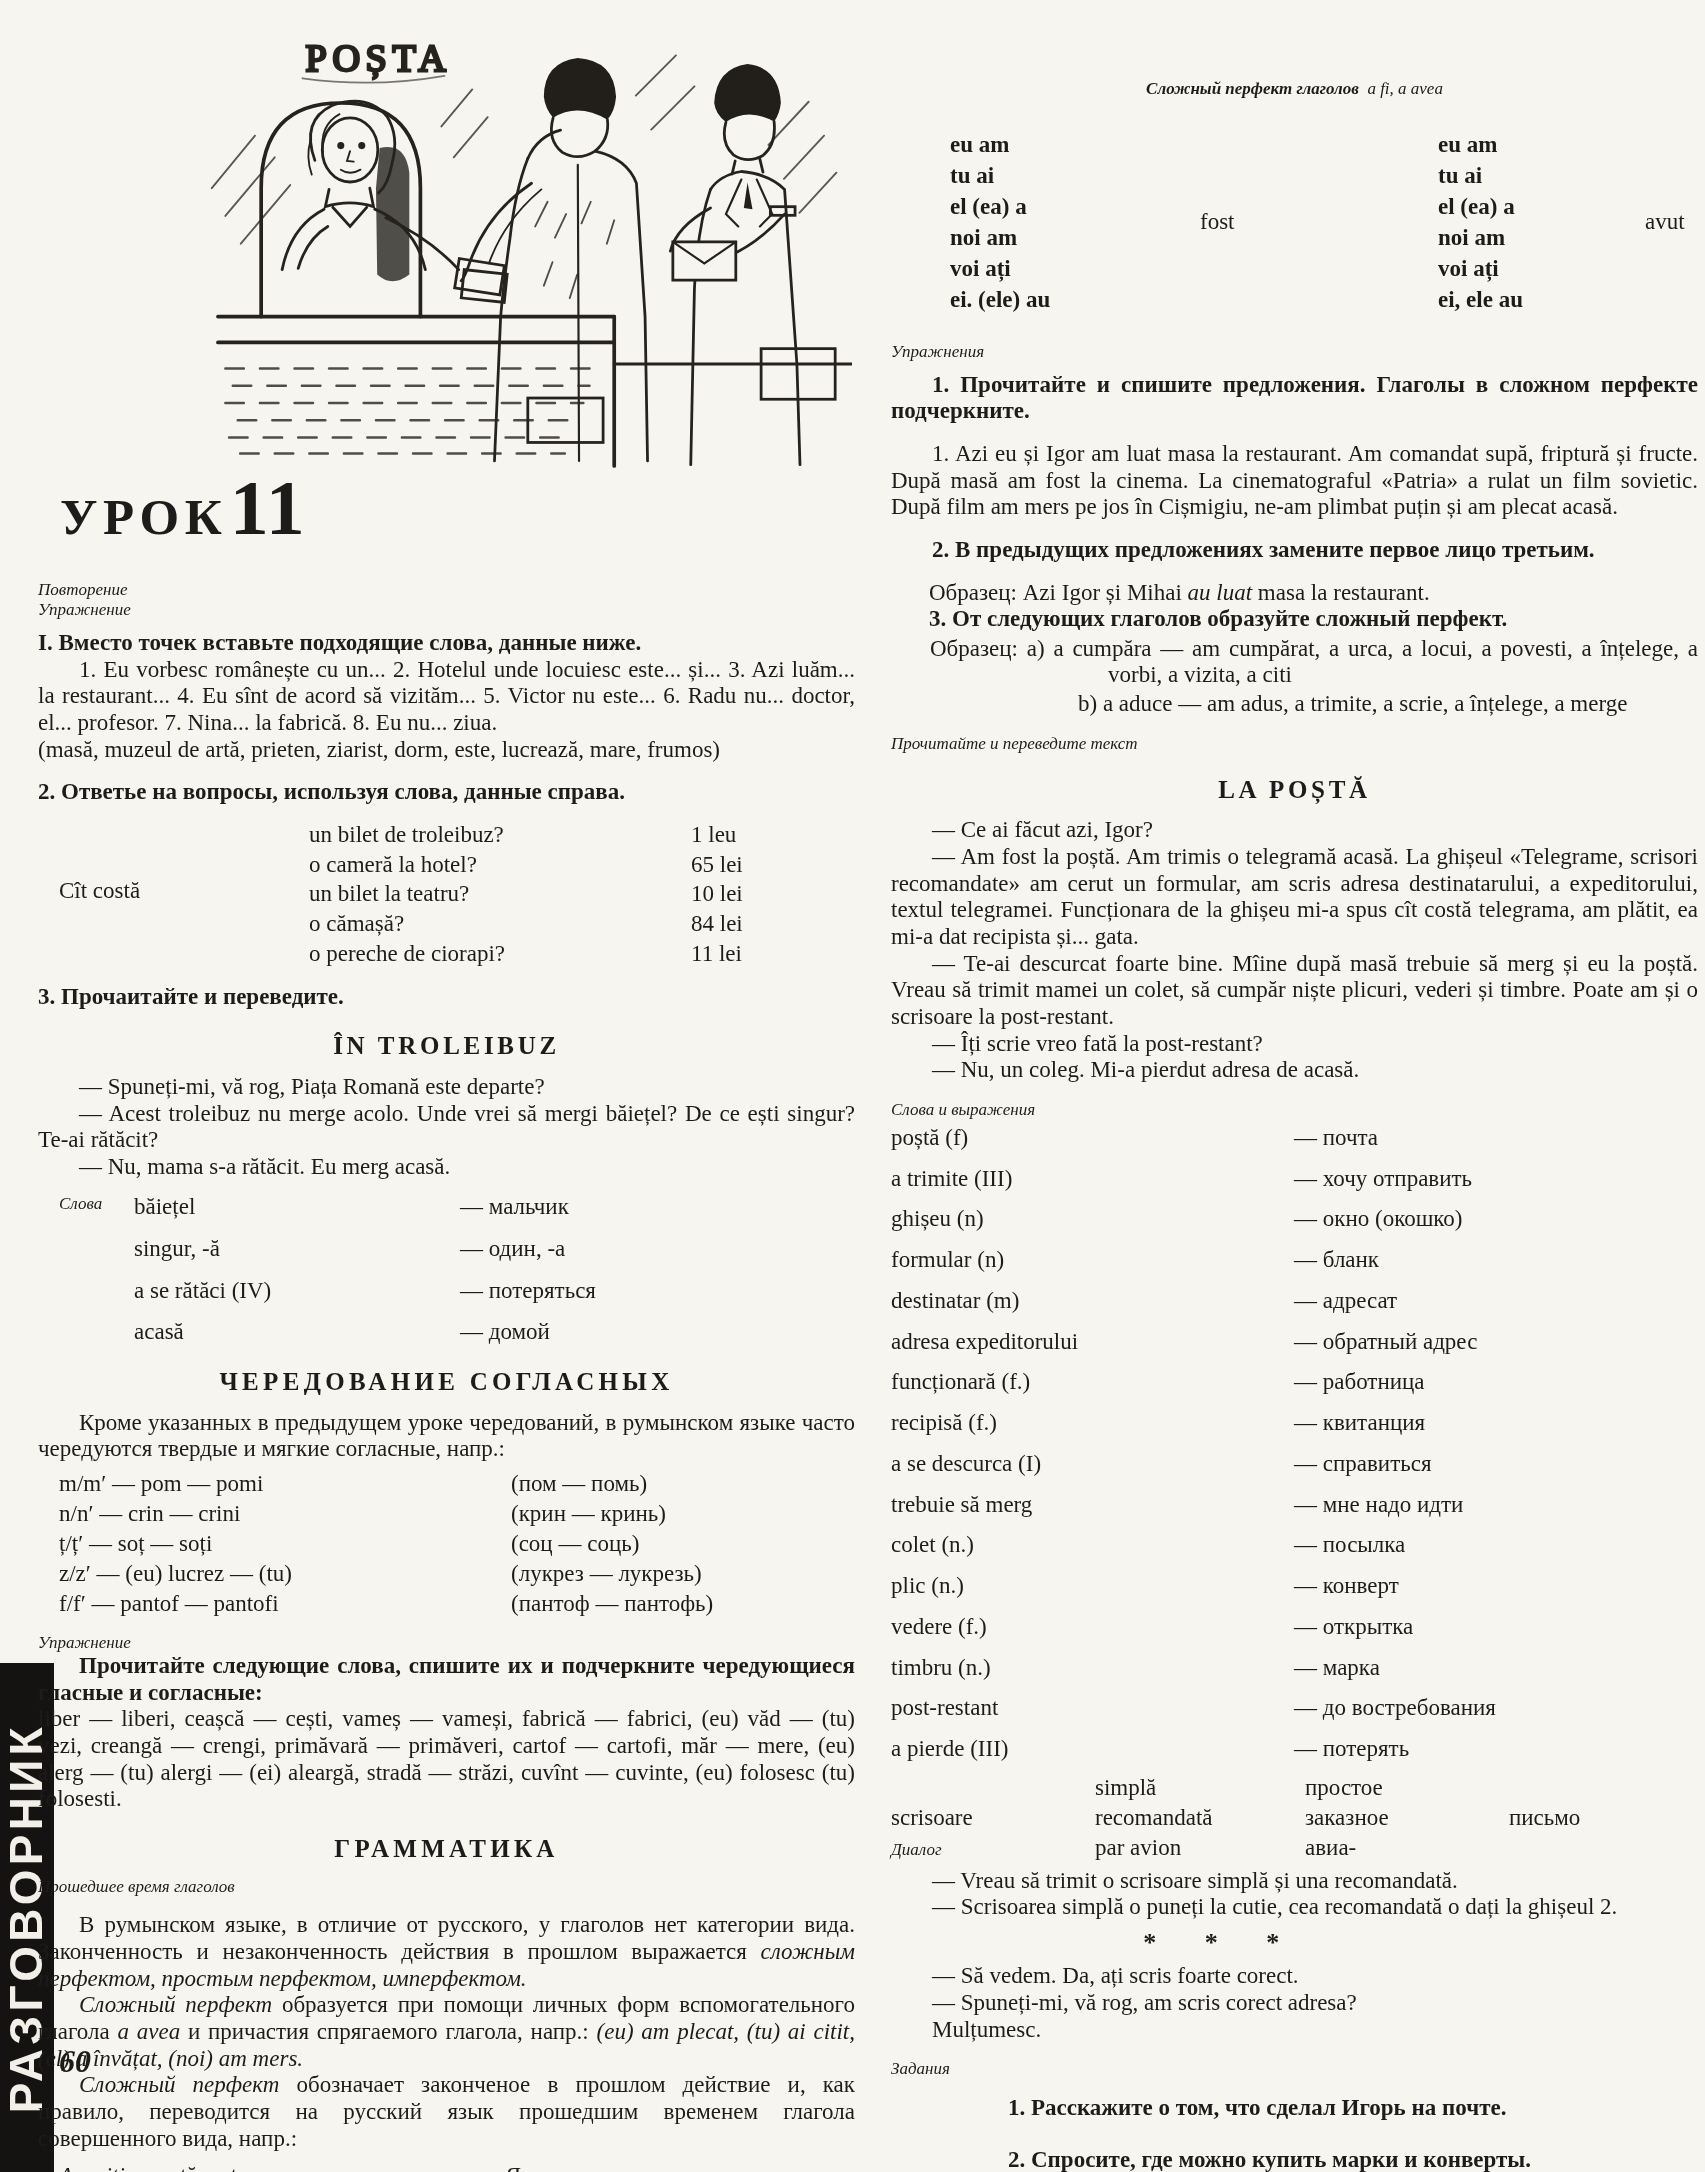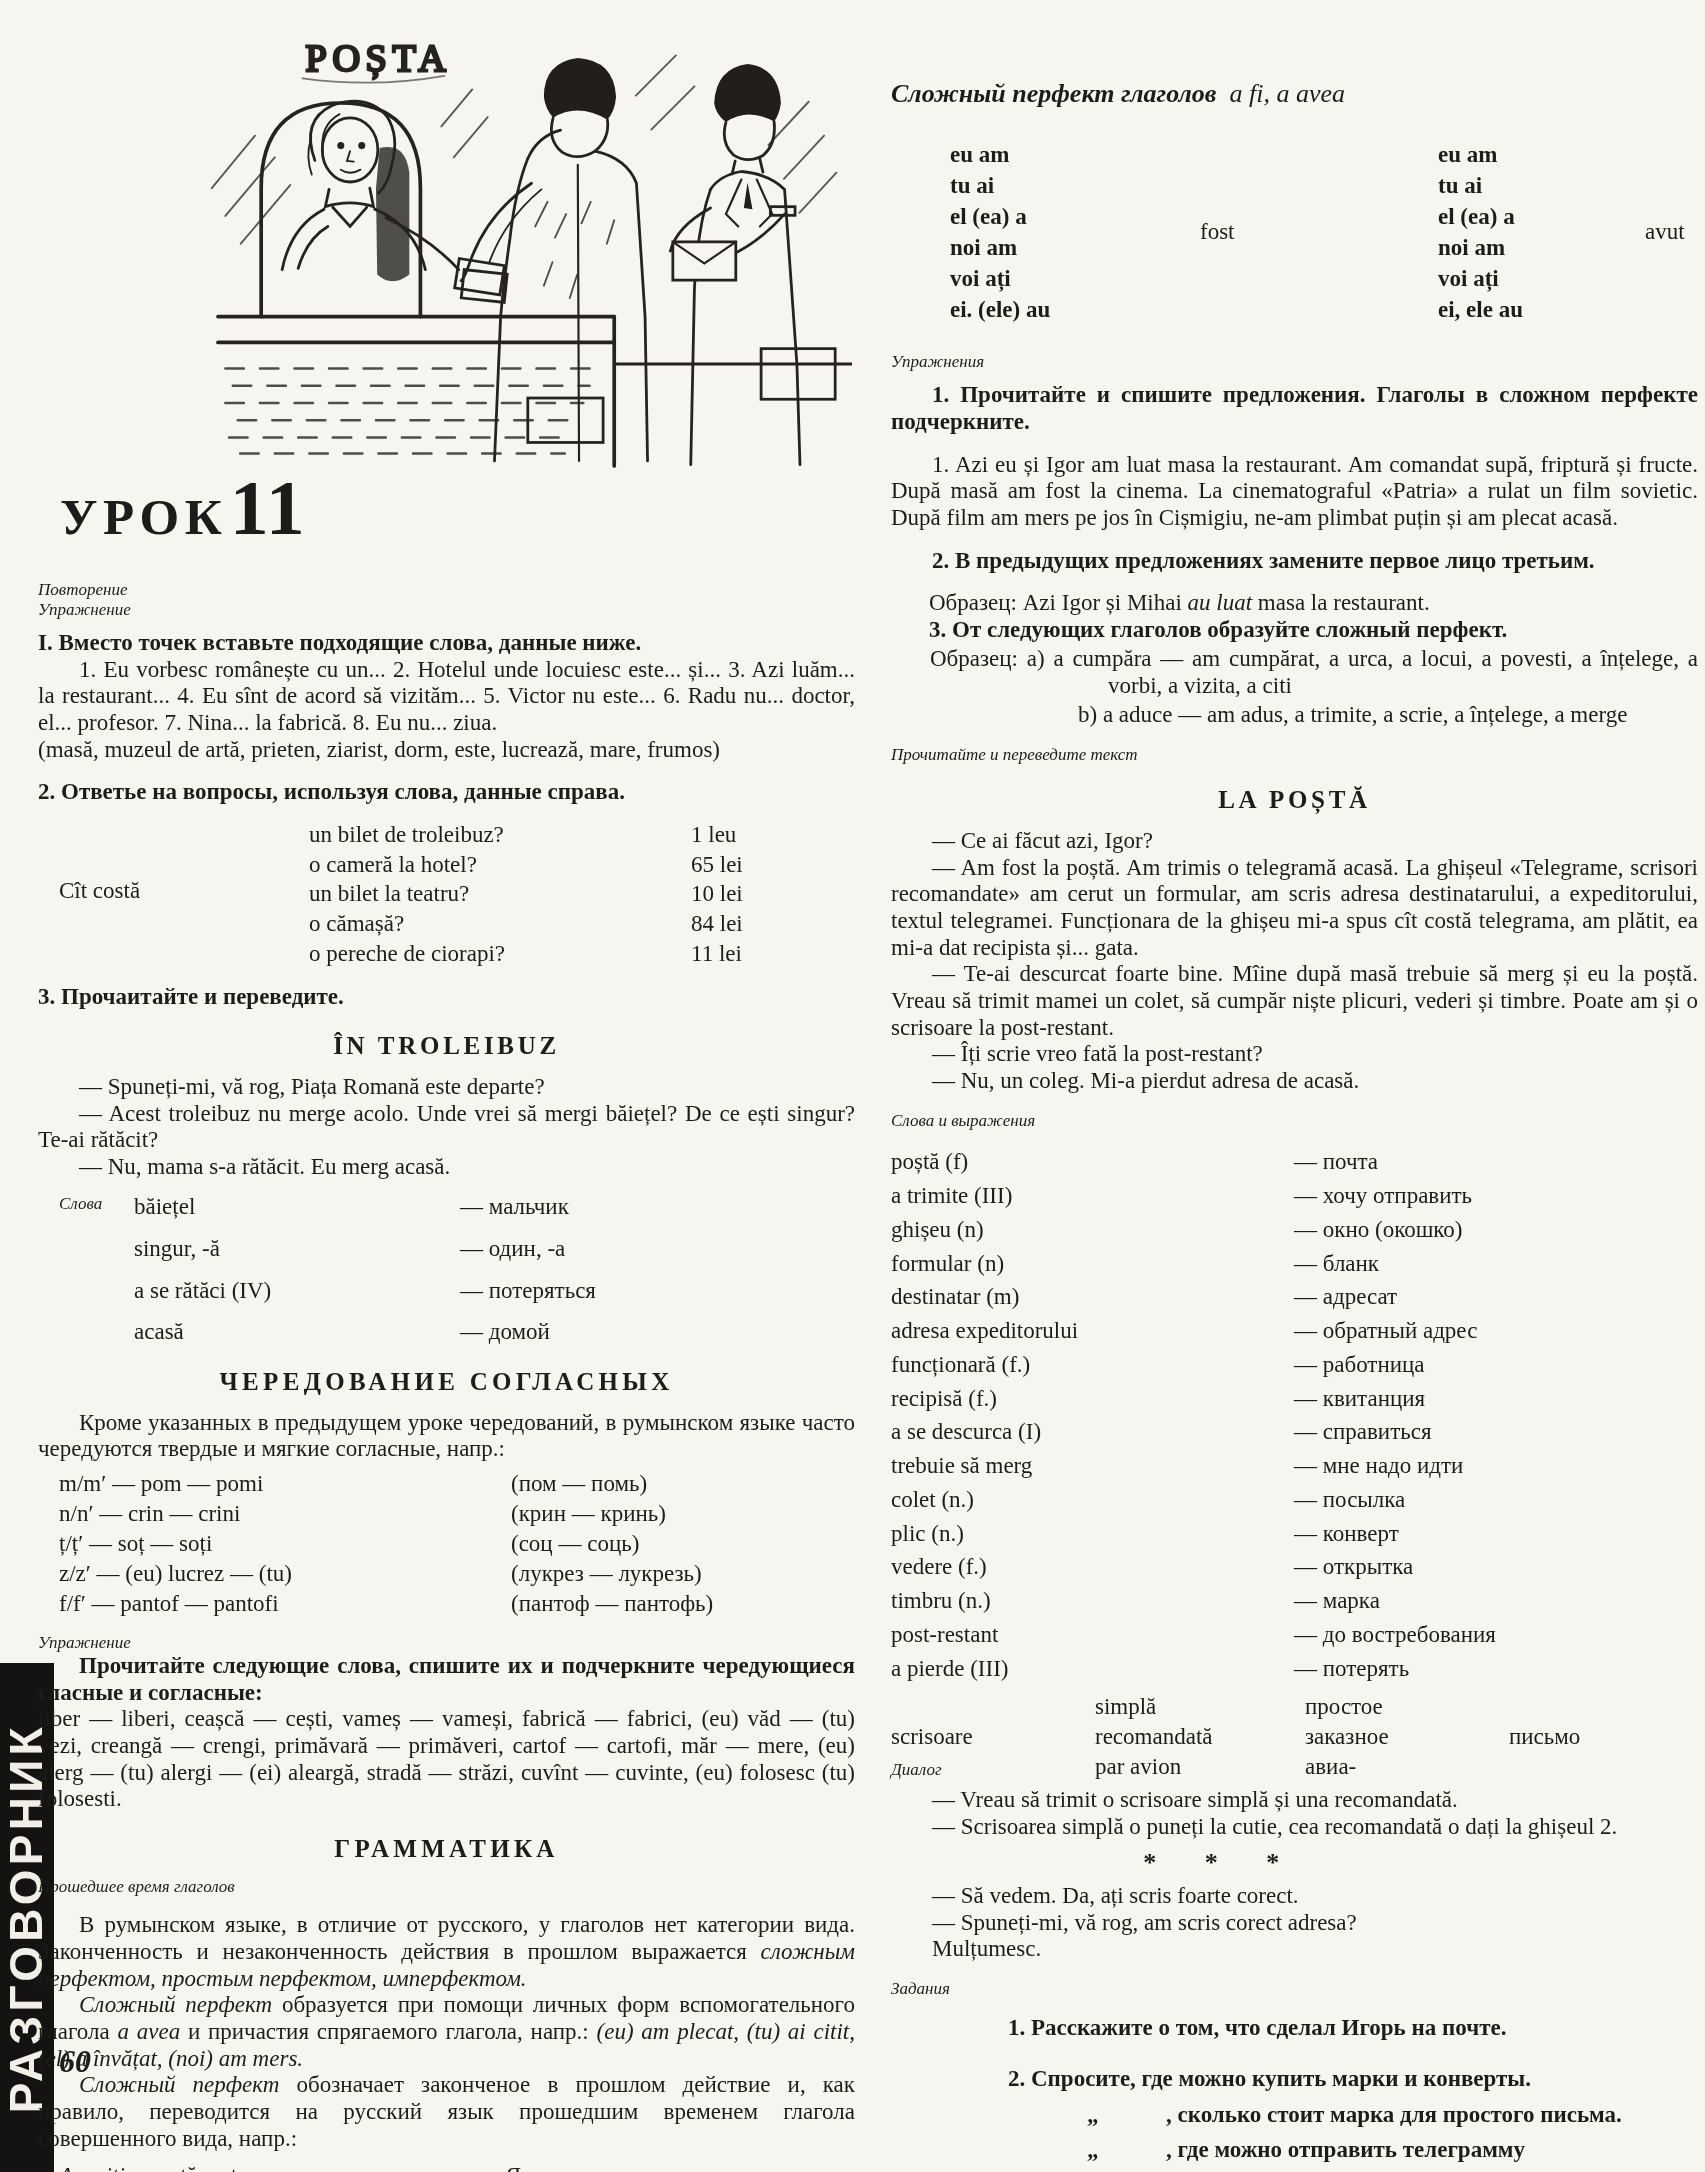--- a/index.html
+++ b/index.html
@@ -47,31 +47,31 @@
   
   .slova {display:grid; grid-template-columns:96px 326px auto; margin:13.6px 0 5px; row-gap:15px;}
   .slova-label {grid-column:1; padding-left:21px;}
   .slova-ro {grid-column:2;}
   .slova-ru {grid-column:3;}
   
   .cons-grid {display:grid; grid-template-columns:452px auto; row-gap:3.1px; margin:8.6px 0 3.7px; padding-left:21px;}
   
   .ex-grid {display:grid; grid-template-columns:418px auto; row-gap:5px; margin-top:11px; padding-left:21px;}
   
-  .conj-title {text-align:left; font-size:26px; margin-bottom:30px;}
+  .conj-title {text-align:center; font-size:17px; margin-bottom:30px;}
   .conj-title .b {font-weight:700;}
   .conj {display:grid; grid-template-columns:250px 238px 207px auto; padding-left:59px; margin-bottom:27px;}
   .persons {list-style:none; margin:0; padding:0; font-weight:700; line-height:1.35;}
   .part {display:flex; align-items:center; font-weight:400;}
   
   .obr {text-indent:38px;}
   .obra {padding-left:217px; text-indent:-178px; margin-top:2.5px;}
   .obrb {padding-left:217px; text-indent:-30px; margin-top:2.5px;}
   
-  .vocab-grid {display:grid; grid-template-columns:403px auto; row-gap:8px; line-height:1.12; margin-top:19px;}
+  .vocab-grid {display:grid; grid-template-columns:403px auto; row-gap:15px; line-height:1.12; margin-top:5px;}
   
   .scrisoare {position:relative; display:grid; grid-template-columns:204px 210px 204px auto; margin:11px 0 5px; line-height:1.3;}
   .sc-mid {display:flex; flex-direction:column;}
   .sc-center {align-self:center;}
   .dialog-label {position:absolute; left:0; bottom:1.2px;text-align:right;}
   
   .stars {width:58%; margin:7.4px 0 5px 12%; text-align:center; font-size:26px; letter-spacing:21px; font-weight:700;}
   .zad {margin-left:117px;}
   .ditto-row {display:grid; grid-template-columns:79px auto; margin-left:196px; margin-top:8.6px; font-weight:700;}
   .ditto {font-weight:700;}

